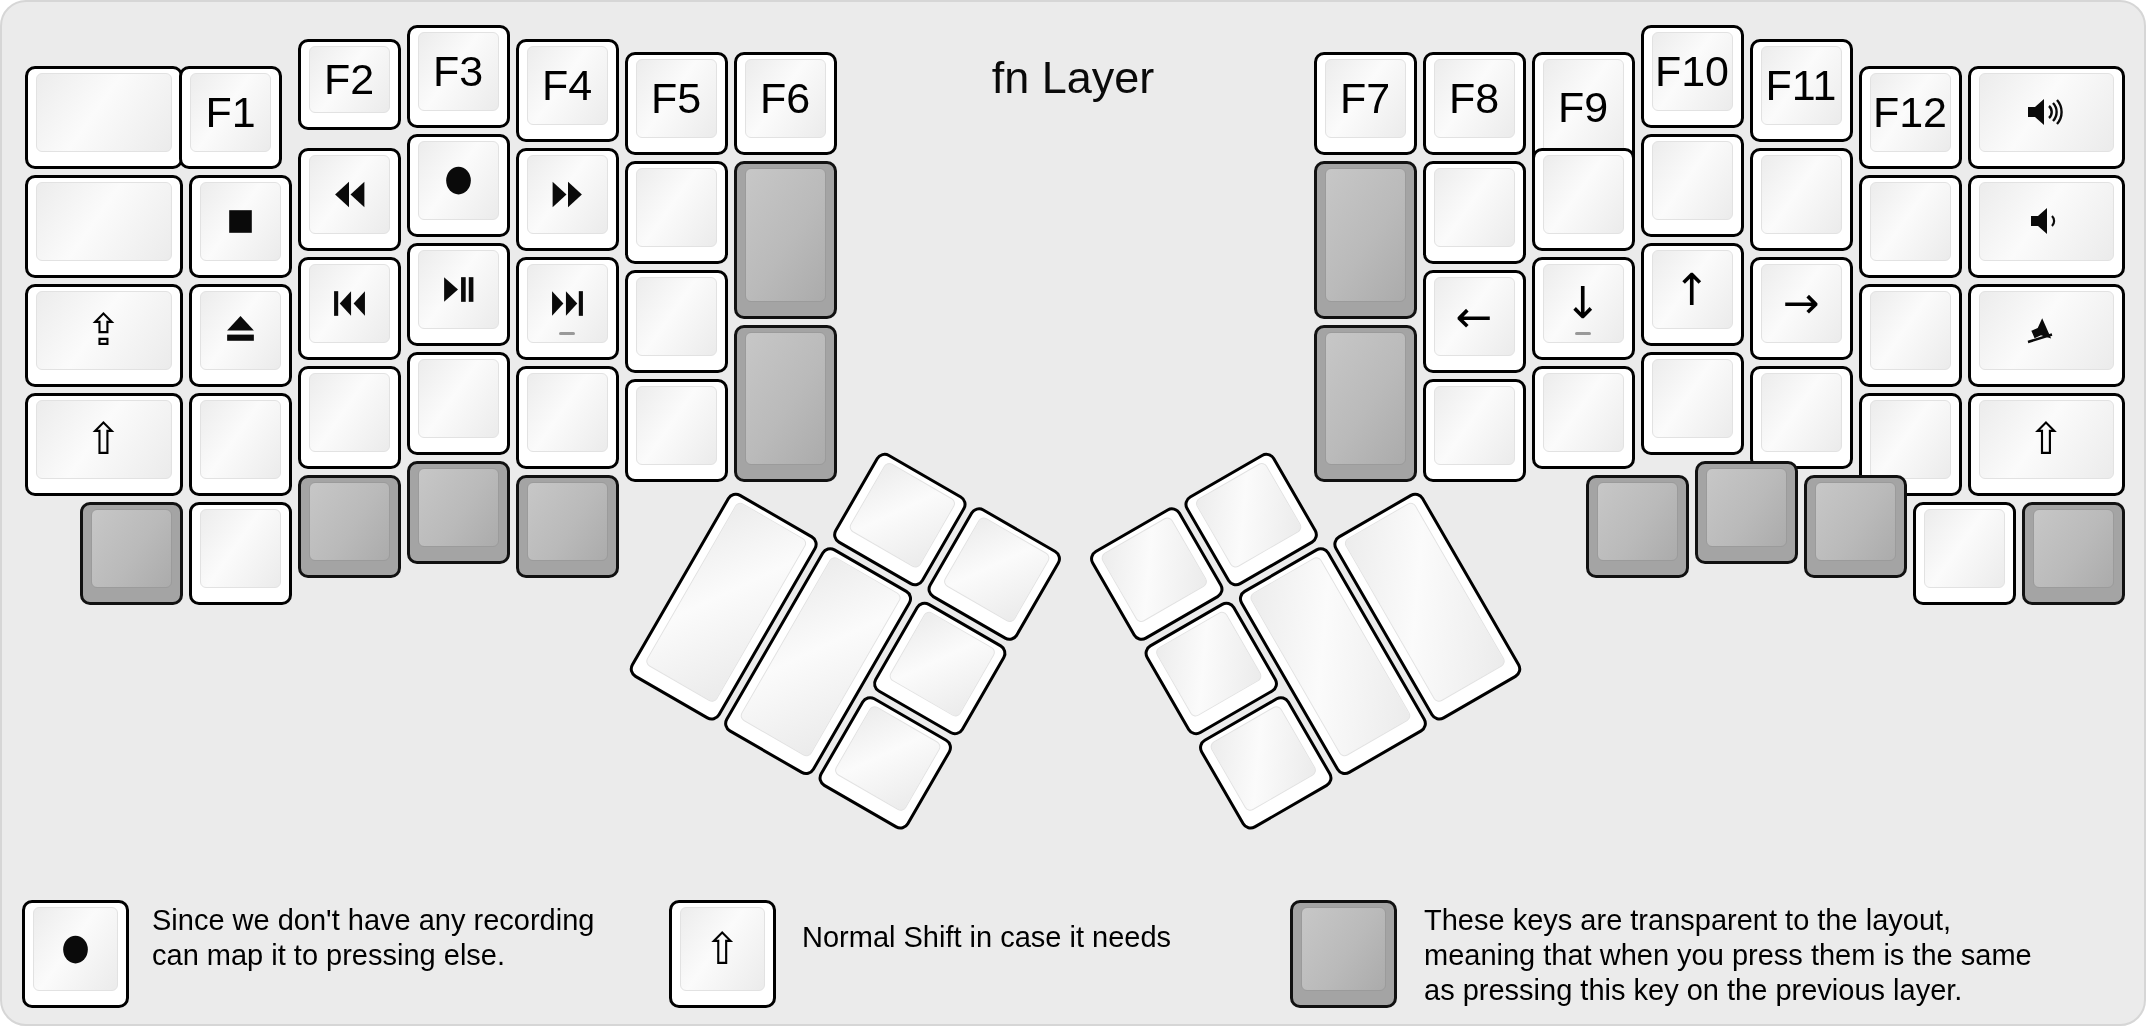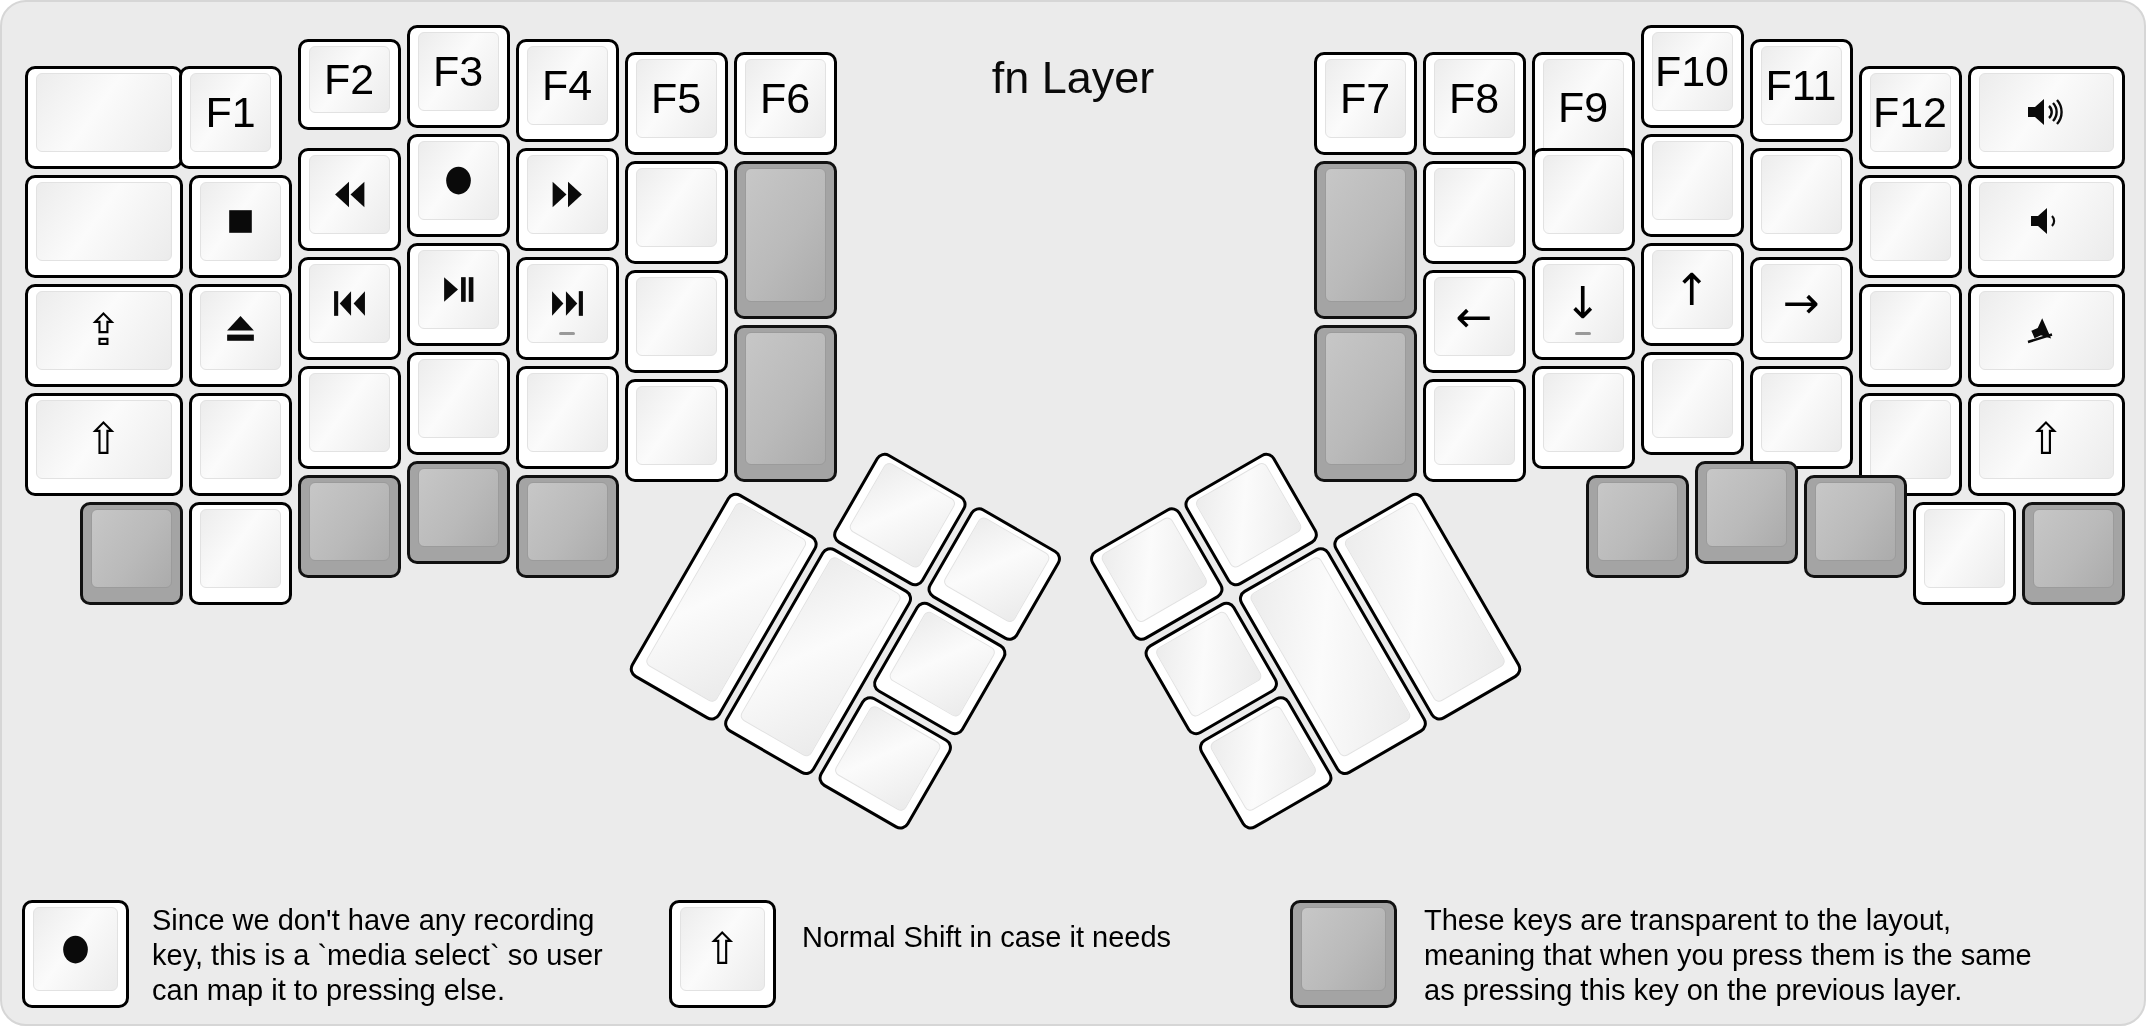--- a/index.html
+++ b/index.html
@@ -395,21 +395,20 @@
           <span class="glyph">⇧</span>
         </div>
       </div>
       <div class="key gray" style="left: 1288px; top: 898px; width: 107px; height: 108px;">
         <div class="surf"></div>
       </div>
     </div>
 
   <div class="legend-text" style="left:150px;top:901px;">
     <div>Since we don't have any recording</div>
-    <div>key, this is a `media select` so user</div>
     <div>can map it to pressing else.</div>
   </div>
   <div class="legend-text" style="left:800px;top:918px;">
     <div>Normal Shift in case it needs</div>
     <div></div>
   </div>
   <div class="legend-text" style="left:1422px;top:901px;">
     <div>These keys are transparent to the layout,</div>
     <div>meaning that when you press them is the same</div>
     <div>as pressing this key on the previous layer.</div>

